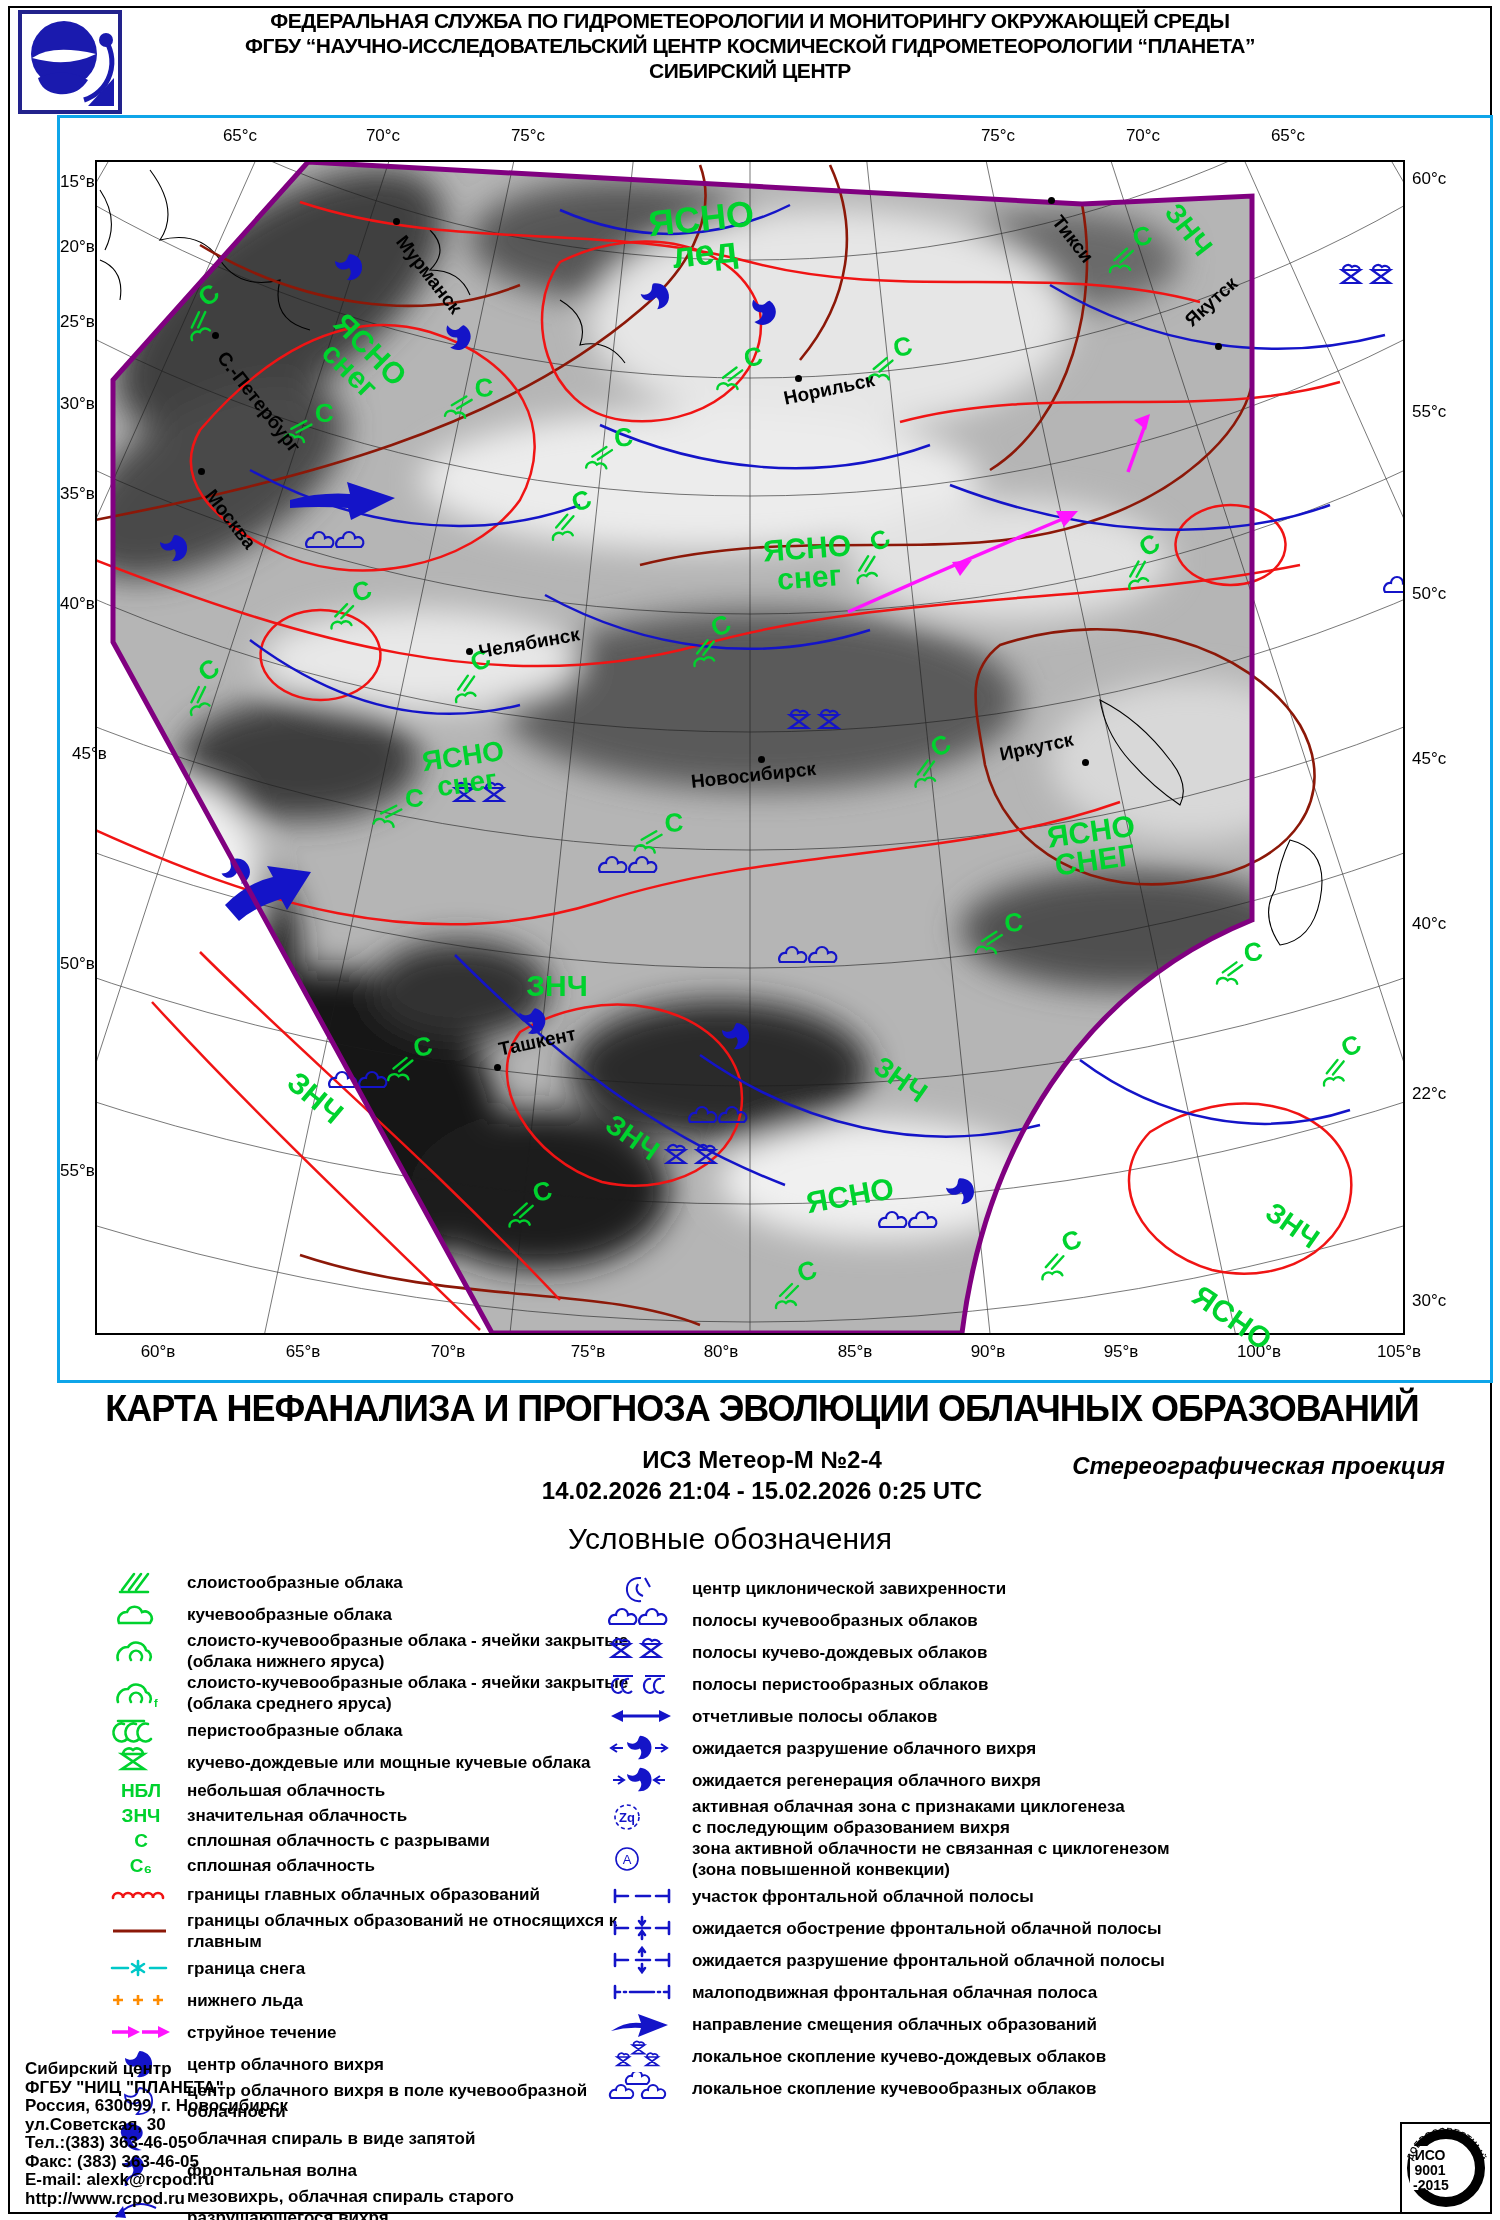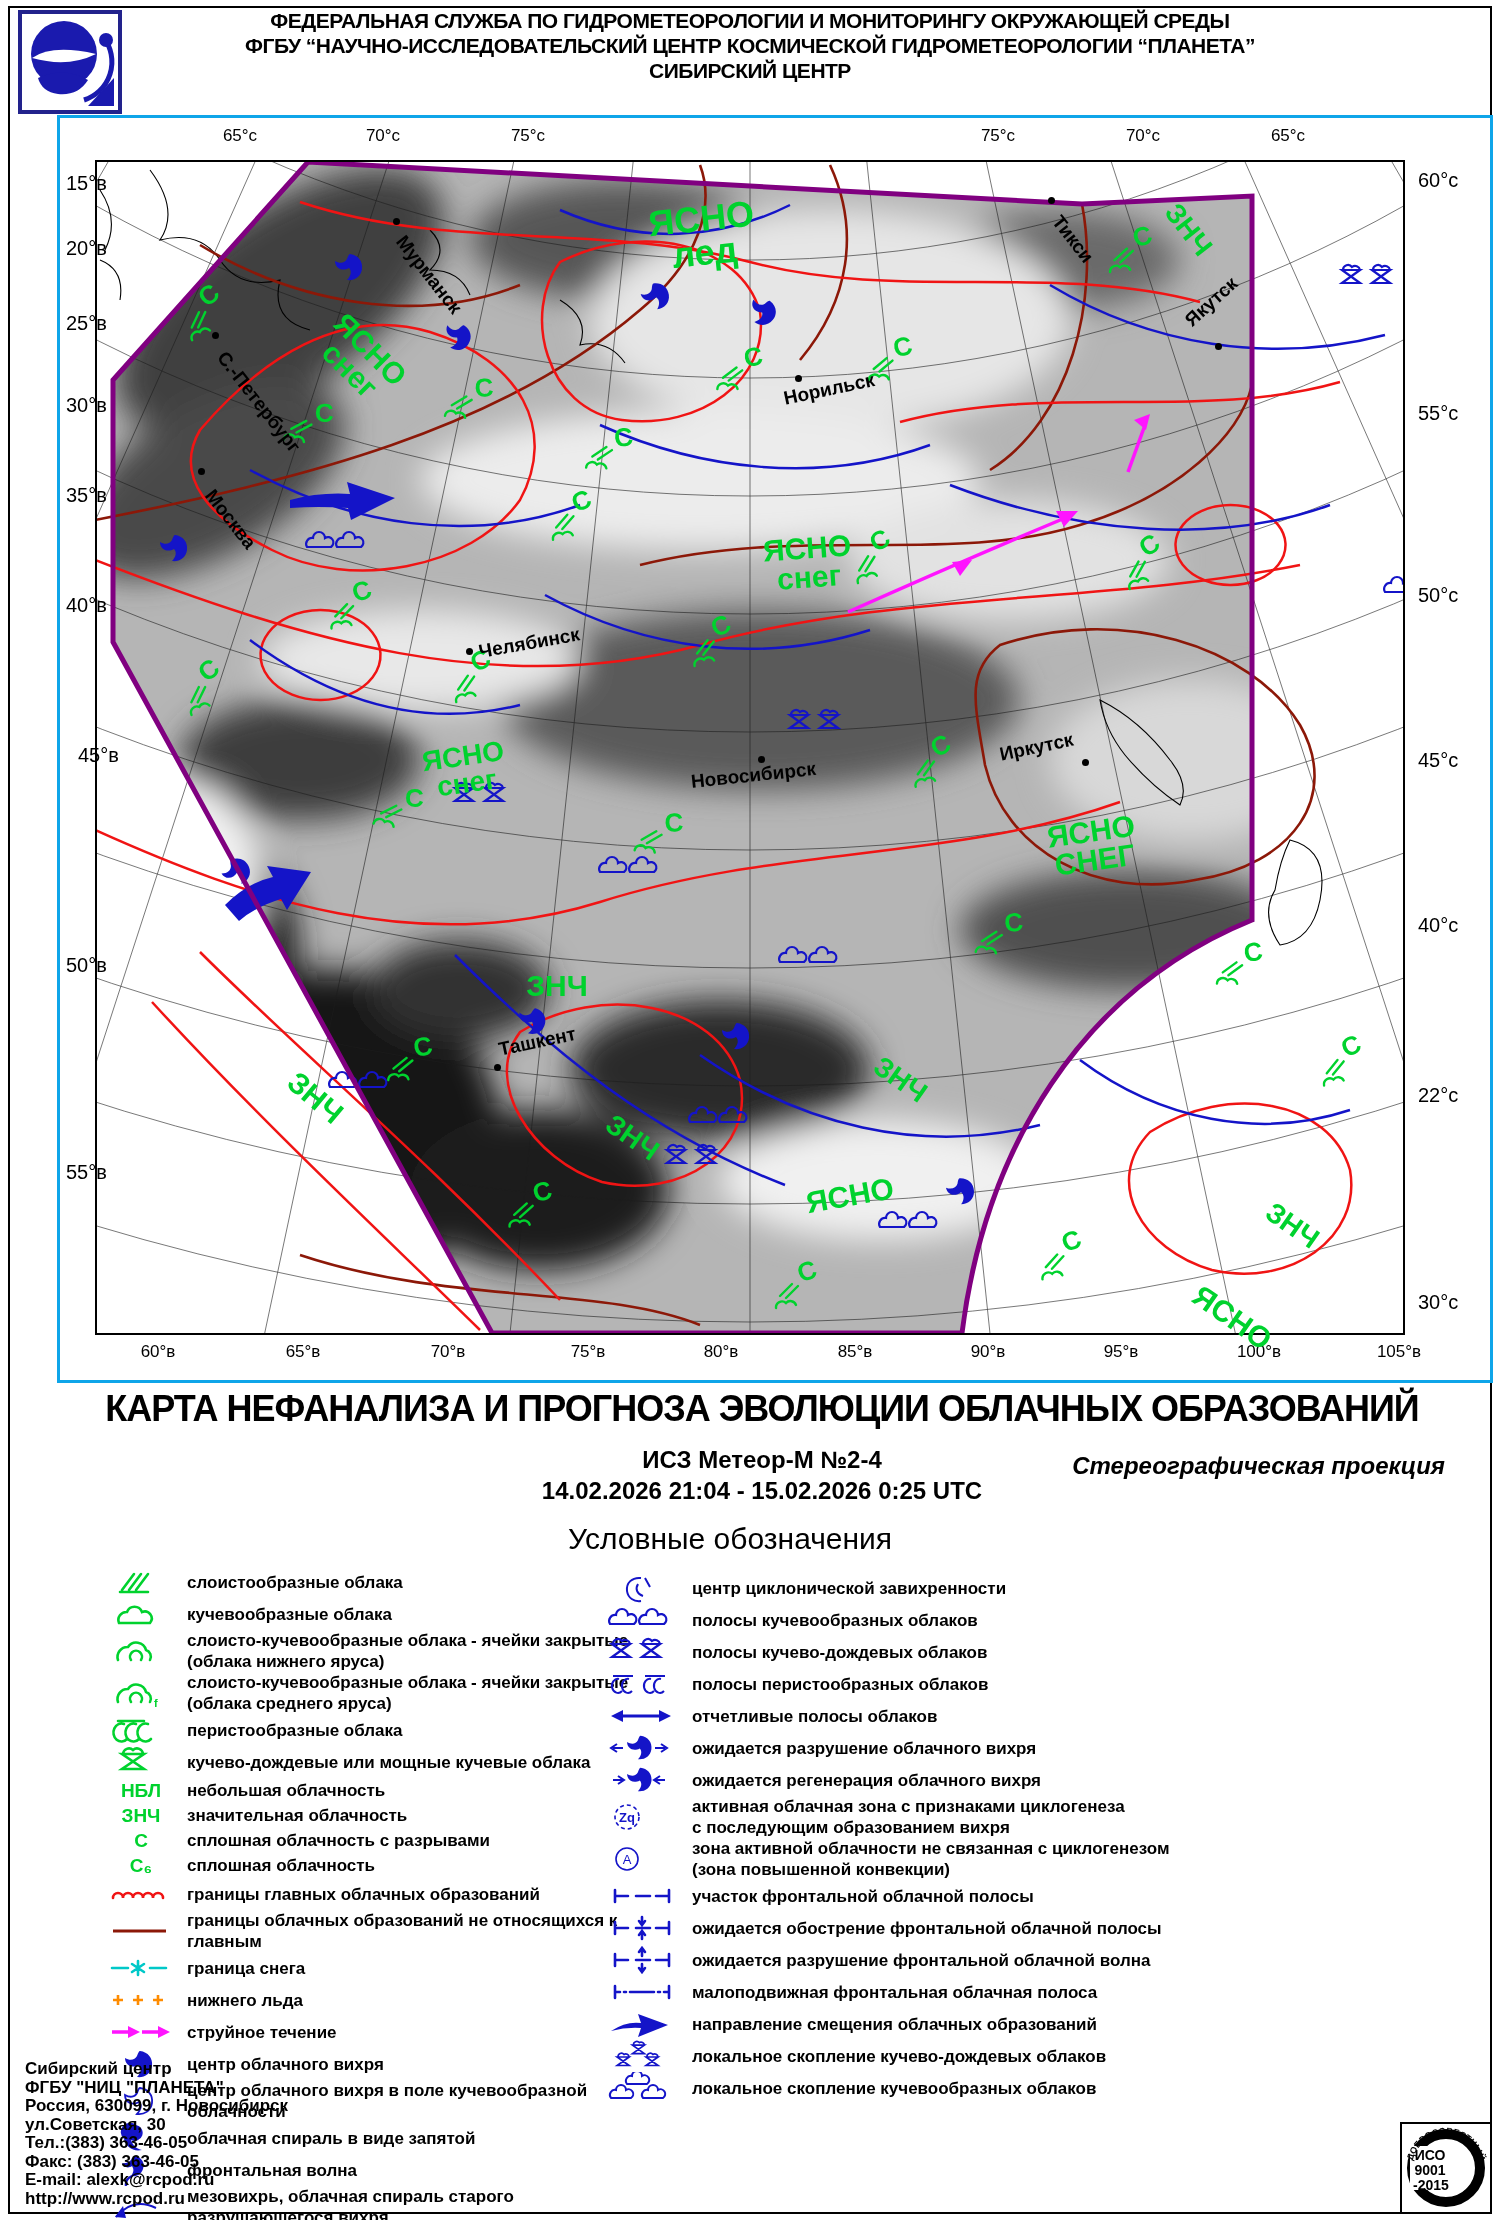--- a/index.html
+++ b/index.html
@@ -7,21 +7,21 @@
        font-family:"Liberation Sans", sans-serif;color:#000;}
   #page-border{position:absolute;left:8px;top:6px;right:8px;bottom:6px;border:2px solid #000;pointer-events:none;}
   
   #logo{position:absolute;left:18px;top:10px;width:104px;height:104px;}
   #header{position:absolute;left:0;top:8px;width:1500px;text-align:center;font-weight:bold;
           font-size:21px;letter-spacing:-0.5px;line-height:25px;}
   
   #mapbox{position:absolute;left:57px;top:115px;width:1436px;height:1268px;border:3px solid #0ea5e9;background:#fff;box-sizing:border-box;}
   #mapsvg{position:absolute;left:35px;top:42px;}
   .ax{position:absolute;font-size:17px;white-space:nowrap;transform:translateX(-50%);}
-  .axl{position:absolute;font-size:20px;white-space:nowrap;padding-left:6px;}
+  .axl{position:absolute;font-size:17px;white-space:nowrap;}
   .glabel{position:absolute;color:#00d22e;font-weight:bold;line-height:0.95;white-space:pre-line;
           text-align:center;transform-origin:center;}
   .cdot{position:absolute;width:7px;height:7px;background:#000;border-radius:50%;margin:-3px 0 0 -3px;}
   .cname{position:absolute;font-size:19px;font-weight:bold;white-space:nowrap;transform-origin:left center;}
   
   #title{position:absolute;left:0;top:1388px;width:1524px;text-align:center;font-size:36px;font-weight:bold;letter-spacing:-1px;}
   #satline{position:absolute;left:0;top:1446px;width:1524px;text-align:center;font-size:24px;font-weight:bold;}
   #period{position:absolute;left:0;top:1477px;width:1524px;text-align:center;font-size:24px;font-weight:bold;}
   #projection{position:absolute;right:55px;top:1452px;font-size:24px;font-weight:bold;font-style:italic;}
   #legend-heading{position:absolute;left:0;top:1522px;width:1460px;text-align:center;font-size:30px;}
@@ -606,21 +606,21 @@
         </svg>
       </span>
       <span class="ltext">ожидается обострение фронтальной облачной полосы</span>
     </div>
     <div class="lrow">
       <span class="lsym">
         <svg width="78" height="32" viewBox="0 0 70 32">
           <path d="M8 10 v12 M8 16 h13 M29 16 h14 M62 10 v12 M62 16 h-13 M35 12 v-7 M32 8 l3 -4 3 4 M35 20 v7 M32 24 l3 4 3 -4" stroke="#1414c8" stroke-width="2.6" fill="none" stroke-linecap="round"></path>
         </svg>
       </span>
-      <span class="ltext">ожидается разрушение фронтальной облачной волна</span>
+      <span class="ltext">ожидается разрушение фронтальной облачной полосы</span>
     </div>
     <div class="lrow">
       <span class="lsym">
         <svg width="78" height="32" viewBox="0 0 70 32">
           <path d="M8 10 v12 M62 10 v12 M8 16 h5 M17 16 h2 M23 16 h24 M51 16 h2 M57 16 h5" stroke="#1414c8" stroke-width="2.6" fill="none" stroke-linecap="round"></path>
         </svg>
       </span>
       <span class="ltext">малоподвижная фронтальная облачная полоса</span>
     </div>
     <div class="lrow">

